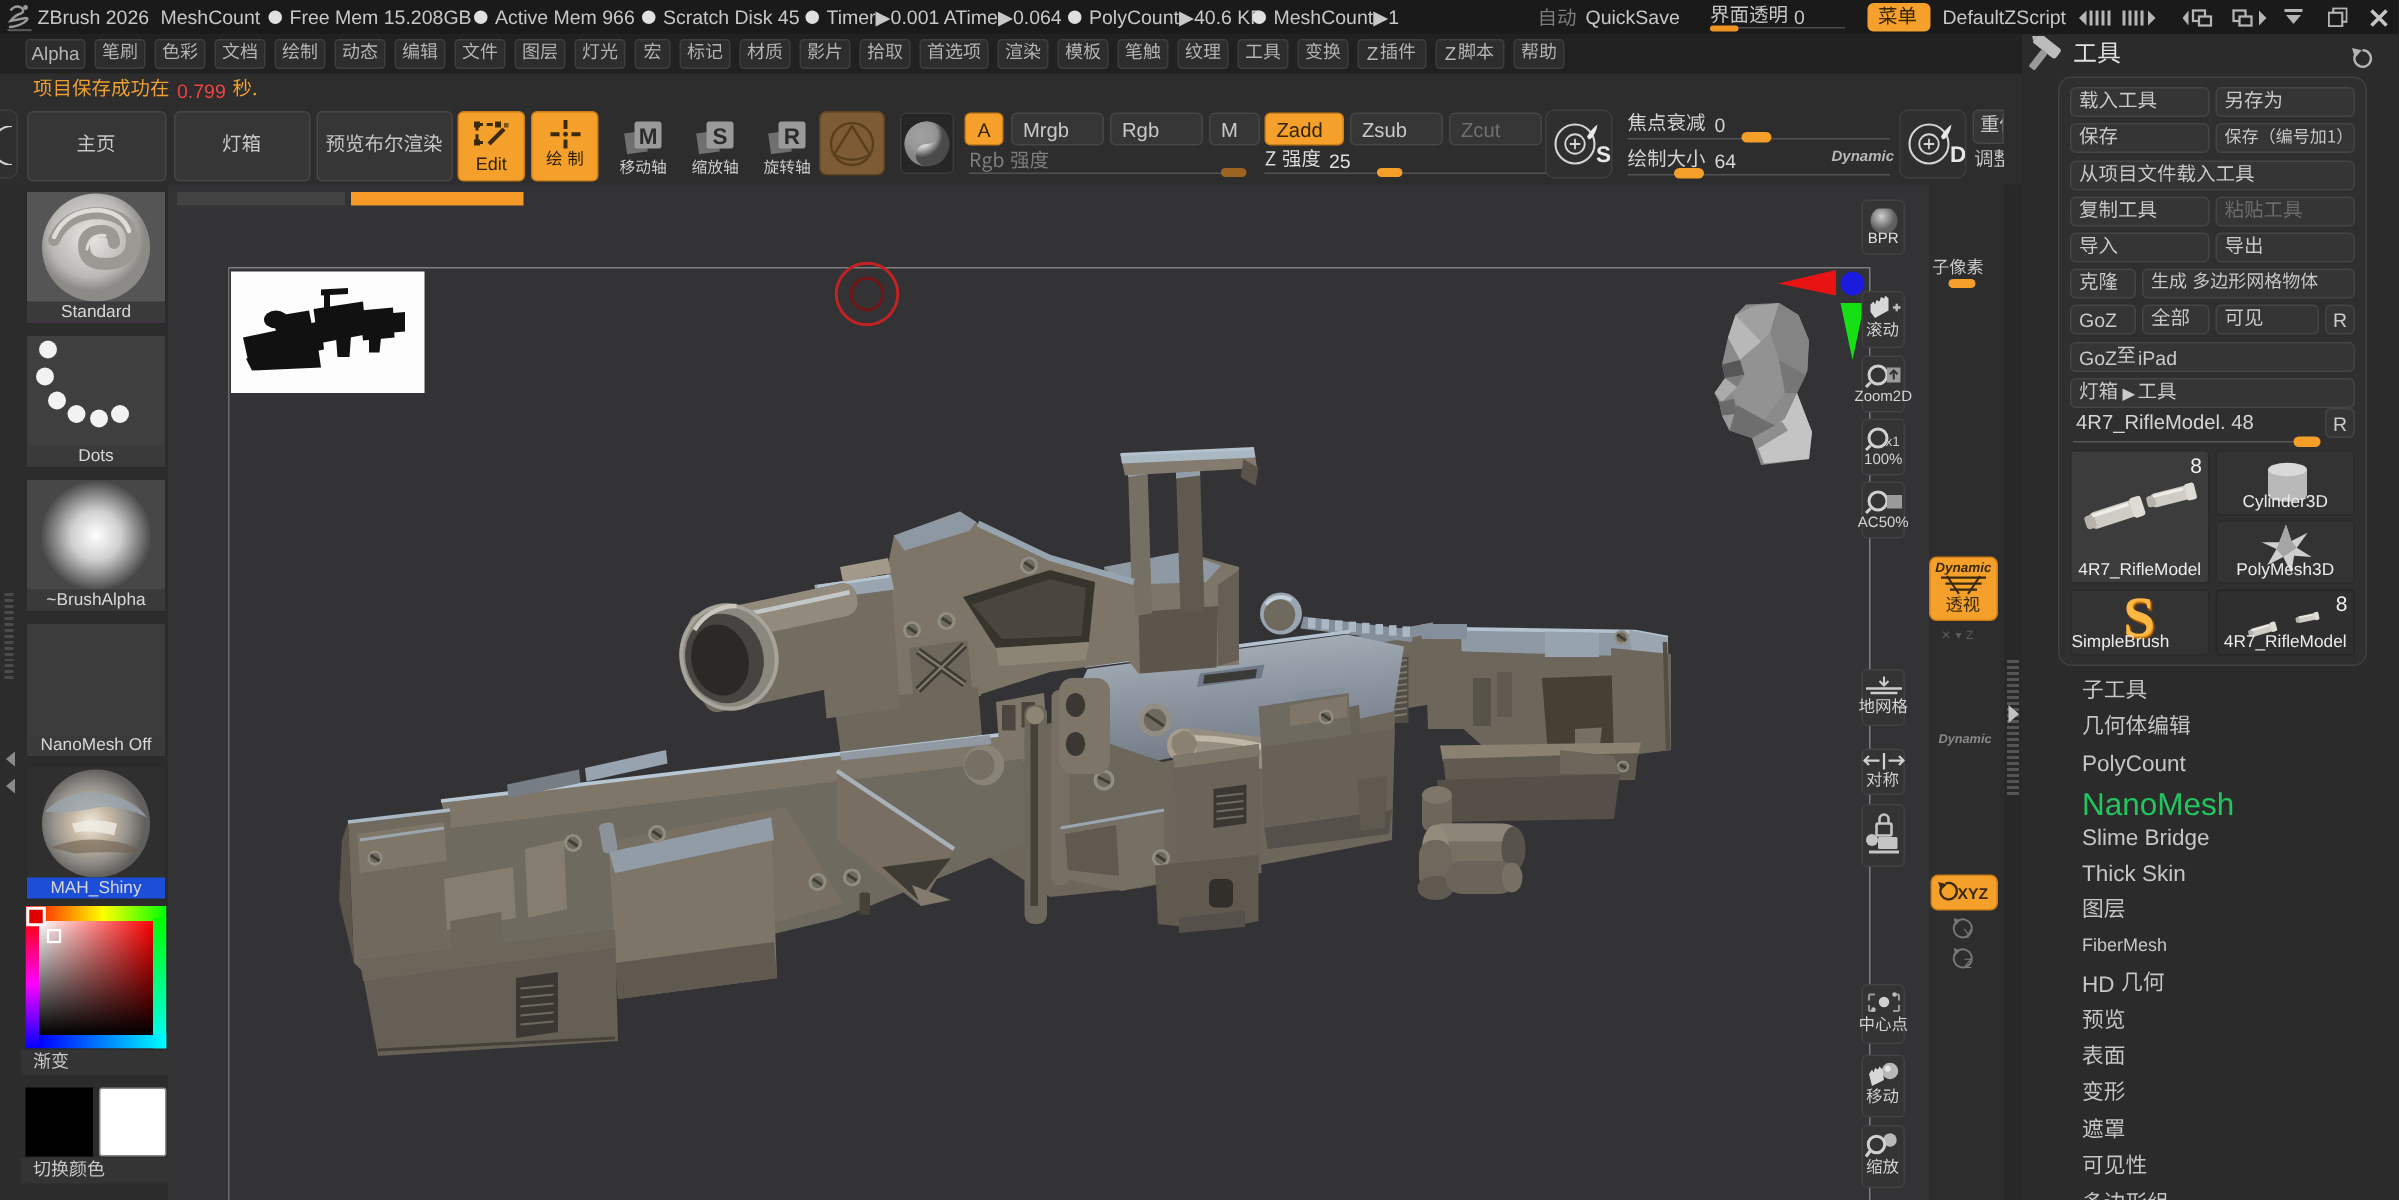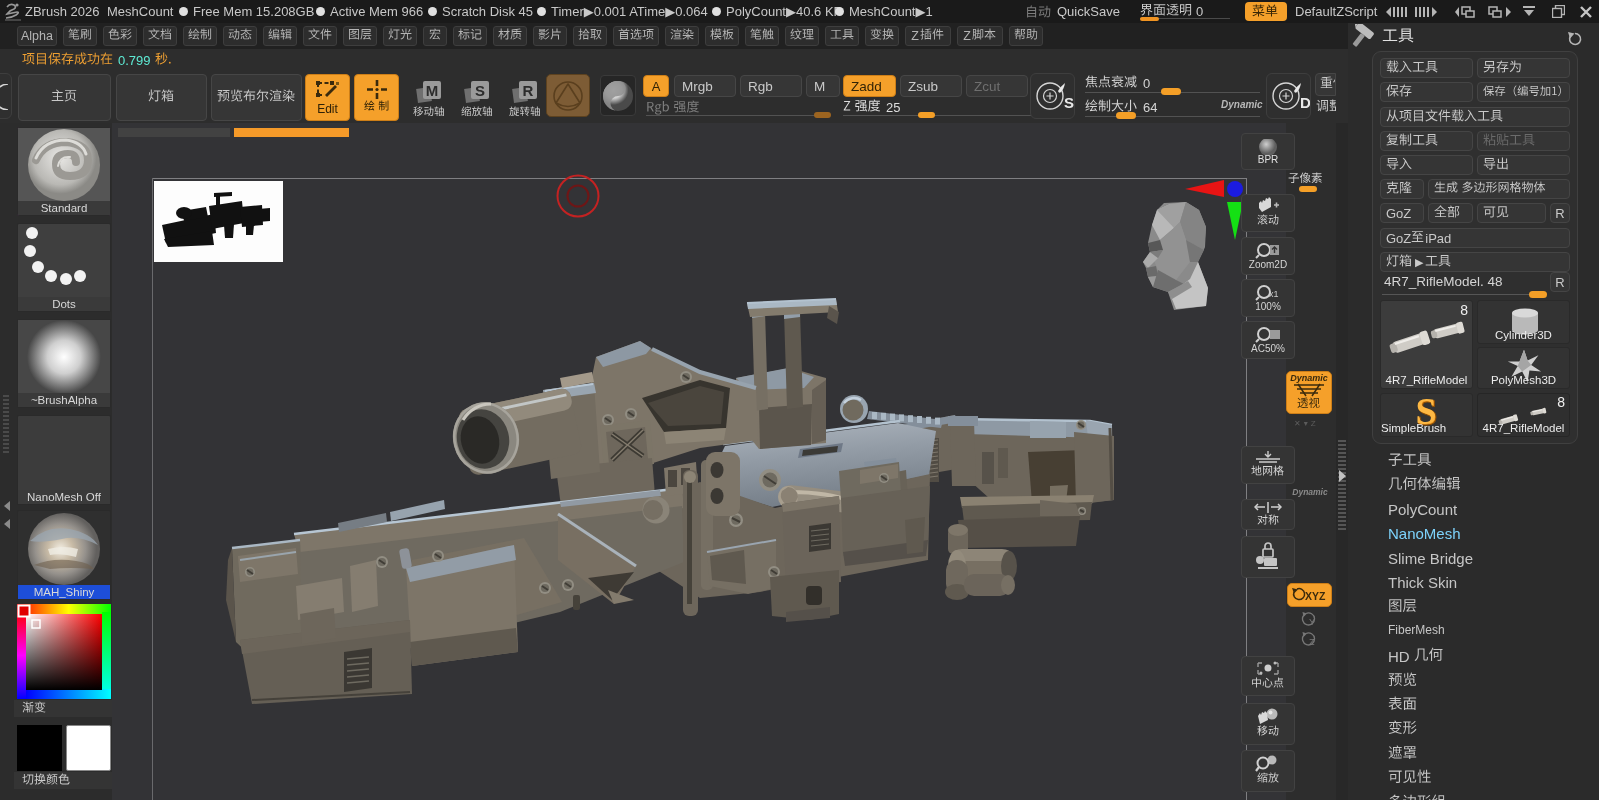--- a/index.html
+++ b/index.html
@@ -4,21 +4,21 @@
 html,body{width:1599px;height:800px;overflow:hidden;background:#2c2c2c;
  font-family:"Liberation Sans",sans-serif;}
 .abs{position:absolute}
 svg{display:block}
 .btn{position:absolute;background:#363636;border:1px solid #464646;border-radius:4px;color:#c9c9c9;display:flex;align-items:center;justify-content:center}
 .mbtn{position:absolute;background:#2d2d2d;border:1px solid #3e3e3e;border-radius:3px;display:flex;align-items:center;justify-content:center}
 .obtn{position:absolute;background:#f5a02a;border:1px solid #cd7e17;border-radius:4px;display:flex;align-items:center;justify-content:center}
 .tb{position:absolute;color:#c9c9c9;font-size:13px;white-space:nowrap}
 .tile{position:absolute;left:17px;width:94px;background:#a21caf;border:1px solid #2a2a2a;border-radius:2px}
 .tlab{position:absolute;left:0;right:0;bottom:0;height:14px;background:#3a3a3a;color:#d8d8d8;font-size:11.5px;text-align:center;line-height:14px}
-.rtb{position:absolute;left:1241px;width:54px;background:#343434;border:1px solid #424242;border-radius:4px;display:flex;flex-direction:column;align-items:center;justify-content:center}
+.rtb{position:absolute;left:1241px;width:29px;background:#343434;border:1px solid #424242;border-radius:4px;display:flex;flex-direction:column;align-items:center;justify-content:center}
 .pbtn{position:absolute;background:#353535;border:1px solid #454545;border-radius:4px;display:flex;align-items:center;padding-left:5px}
 </style></head><body>
 <div class="abs" style="left:0;top:0;width:1599px;height:23px;background:#1a1a1a"></div>
 <svg class="abs" style="left:3px;top:1px" width="20" height="21" viewBox="0 0 20 21">
 <path d="M4 6 Q7 2 11 4 Q14 6 11 8 Q7 9 4 13 L14 11 Q17 11 13 14 Q8 17 3 17" stroke="#999" stroke-width="1.6" fill="none"></path>
 <circle cx="14" cy="4" r="1.6" fill="#999"></circle>
     <path d="M2 19 L18 19" stroke="#555" stroke-width="1.5"></path>
   </svg>
 <div class="tb" style="left:25px;top:4px;color:#c8c8c8;font-size:13px">ZBrush 2026</div>
 <div class="tb" style="left:107px;top:4px;color:#c8c8c8;font-size:13px">MeshCount</div>
@@ -247,21 +247,21 @@
 <div class="abs" style="left:22px;top:52px;display:flex;align-items:center">
     <svg width="92" height="17" viewBox="0 0 92 17" fill="#efa032">
       <path transform="translate(0.0,11.4)" d="M8 -6.5V-3.8C8 -2.4 7.7 -0.7 4.1 0.2C4.4 0.4 4.6 0.8 4.8 1C8.4 -0.2 9 -2.1 9 -3.8V-6.5ZM9 -1.2C10 -0.5 11.2 0.4 11.8 1L12.5 0.3C11.9 -0.3 10.6 -1.2 9.6 -1.8ZM0.4 -2.4 0.6 -1.4C1.8 -1.8 3.4 -2.3 4.9 -2.8L4.8 -3.7L3.2 -3.2V-8.4H4.7V-9.4H0.6V-8.4H2.2V-2.9ZM5.4 -8.1V-2H6.4V-7.2H10.6V-2H11.6V-8.1H8.5C8.7 -8.5 8.9 -9 9.1 -9.5H12.4V-10.3H5V-9.5H8C7.8 -9 7.7 -8.5 7.5 -8.1Z"></path>
       <path transform="translate(13.0,11.4)" d="M3 -6.1H9.9V-4H3ZM3 -7V-9.2H9.9V-7ZM3 -3H9.9V-0.9H3ZM2.1 -10.1V1H3V0.1H9.9V1H10.9V-10.1Z"></path>
       <path transform="translate(26.0,11.4)" d="M5.9 -9.4H10.7V-7H5.9ZM4.9 -10.3V-6.2H7.8V-4.5H4V-3.7H7.2C6.3 -2.3 4.9 -1 3.6 -0.3C3.8 -0.1 4.1 0.2 4.3 0.5C5.6 -0.3 6.9 -1.6 7.8 -3V1H8.7V-3.1C9.6 -1.6 10.9 -0.3 12.1 0.5C12.2 0.2 12.5 -0.1 12.8 -0.3C11.5 -1 10.2 -2.3 9.3 -3.7H12.4V-4.5H8.7V-6.2H11.7V-10.3ZM3.6 -10.9C2.8 -8.9 1.6 -7 0.3 -5.7C0.5 -5.5 0.8 -5 0.8 -4.8C1.3 -5.3 1.8 -5.8 2.2 -6.4V1H3.2V-7.9C3.7 -8.7 4.1 -9.7 4.5 -10.6Z"></path>
       <path transform="translate(39.0,11.4)" d="M8 -4.5V-3.5H4.4V-2.5H8V-0.1C8 0.1 7.9 0.1 7.7 0.1C7.5 0.1 6.7 0.1 5.8 0.1C6 0.4 6.1 0.8 6.1 1C7.2 1 8 1 8.4 0.9C8.8 0.7 9 0.5 9 -0.1V-2.5H12.4V-3.5H9V-4.2C9.9 -4.8 10.9 -5.6 11.6 -6.4L11 -6.9L10.8 -6.8H5.5V-5.9H9.9C9.3 -5.4 8.6 -4.9 8 -4.5ZM5 -10.9C4.8 -10.4 4.7 -9.8 4.4 -9.2H0.8V-8.3H4C3.2 -6.5 2 -4.8 0.4 -3.7C0.6 -3.5 0.8 -3.1 0.9 -2.8C1.5 -3.2 2 -3.7 2.4 -4.2V1H3.4V-5.3C4.1 -6.3 4.7 -7.2 5.1 -8.3H12.2V-9.2H5.5C5.7 -9.7 5.9 -10.2 6 -10.7Z"></path>
       <path transform="translate(52.0,11.4)" d="M7.1 -10.9C7.1 -10.2 7.1 -9.4 7.1 -8.7H1.7V-5.1C1.7 -3.4 1.5 -1.1 0.5 0.5C0.7 0.6 1.1 0.9 1.3 1.1C2.5 -0.6 2.7 -3.2 2.7 -5V-5.1H5.1C5 -2.9 4.9 -2.1 4.8 -1.9C4.7 -1.8 4.5 -1.7 4.4 -1.7C4.1 -1.7 3.6 -1.7 3 -1.8C3.1 -1.5 3.2 -1.2 3.2 -0.9C3.9 -0.8 4.5 -0.8 4.8 -0.9C5.2 -0.9 5.4 -1 5.6 -1.2C5.9 -1.6 5.9 -2.7 6 -5.6C6 -5.8 6 -6 6 -6H2.7V-7.8H7.2C7.4 -5.7 7.7 -3.7 8.2 -2.2C7.3 -1.2 6.3 -0.4 5.1 0.2C5.4 0.4 5.7 0.8 5.9 1C6.9 0.4 7.8 -0.3 8.6 -1.2C9.2 0.1 9.9 0.9 10.9 0.9C11.9 0.9 12.3 0.3 12.5 -1.9C12.2 -2 11.8 -2.2 11.6 -2.5C11.5 -0.7 11.4 -0.1 11 -0.1C10.3 -0.1 9.8 -0.8 9.3 -2.1C10.2 -3.3 11 -4.8 11.6 -6.5L10.6 -6.7C10.2 -5.4 9.6 -4.3 8.9 -3.2C8.6 -4.5 8.3 -6 8.2 -7.8H12.4V-8.7H8.1C8.1 -9.4 8.1 -10.2 8.1 -10.9ZM8.7 -10.3C9.6 -9.8 10.6 -9.2 11 -8.7L11.7 -9.4C11.2 -9.8 10.1 -10.5 9.3 -10.9Z"></path>
       <path transform="translate(65.0,11.4)" d="M0.5 -2.4 0.7 -1.4C2.1 -1.7 4 -2.3 5.8 -2.8L5.6 -3.7L3.5 -3.1V-8.4H5.4V-9.4H0.7V-8.4H2.6V-2.9C1.8 -2.7 1.1 -2.5 0.5 -2.4ZM7.8 -10.7C7.8 -9.8 7.7 -8.8 7.7 -7.9H5.5V-7H7.7C7.5 -3.8 6.8 -1.2 4 0.3C4.2 0.5 4.6 0.8 4.7 1.1C7.7 -0.6 8.4 -3.5 8.6 -7H11.2C11.1 -2.4 10.8 -0.6 10.5 -0.2C10.3 -0 10.2 0 9.9 0C9.6 0 8.9 -0 8.1 -0.1C8.3 0.2 8.4 0.6 8.4 0.9C9.2 0.9 9.9 0.9 10.3 0.9C10.8 0.9 11 0.8 11.3 0.4C11.8 -0.2 12 -2.1 12.2 -7.5C12.2 -7.6 12.2 -7.9 12.2 -7.9H8.7C8.7 -8.8 8.7 -9.8 8.7 -10.7Z"></path>
       <path transform="translate(78.0,11.4)" d="M5.1 -10.9C4.9 -10.3 4.7 -9.6 4.4 -8.9H0.8V-8H4C3.1 -6.3 2 -4.8 0.5 -3.7C0.7 -3.5 0.9 -3.1 1 -2.8C1.5 -3.2 2.1 -3.7 2.5 -4.1V1H3.5V-5.3C4.1 -6.1 4.6 -7 5.1 -8H12.2V-8.9H5.5C5.7 -9.5 5.9 -10.1 6.1 -10.7ZM7.8 -7.3V-4.8H4.8V-3.9H7.8V-0.2H4.3V0.7H12.2V-0.2H8.7V-3.9H11.7V-4.8H8.7V-7.3Z"></path>
     </svg>
-    <span style="color:#5eead4;font-size:13px;margin:0 4px">0.799</span>
+    <span style="color:#ef4444;font-size:13px;margin:0 4px">0.799</span>
     <svg width="17" height="17" viewBox="0 0 17 17" fill="#efa032">
       <path transform="translate(0.0,11.4)" d="M6.4 -8.7C6.2 -7.3 5.9 -5.8 5.4 -4.8C5.6 -4.7 6 -4.5 6.2 -4.4C6.7 -5.4 7.1 -7 7.3 -8.5ZM10.1 -8.6C10.7 -7.5 11.3 -6 11.5 -5L12.4 -5.4C12.2 -6.3 11.6 -7.8 10.9 -8.9ZM10.9 -4.6C10 -2 7.9 -0.5 4.7 0.1C4.9 0.4 5.1 0.7 5.2 1C8.6 0.2 10.8 -1.5 11.8 -4.3ZM8.2 -10.9V-2.9H9.2V-10.9ZM4.8 -10.7C3.9 -10.3 2.1 -9.9 0.7 -9.7C0.8 -9.5 0.9 -9.2 1 -8.9C1.5 -9 2.1 -9.1 2.7 -9.2V-7.3H0.6V-6.3H2.6C2.1 -4.8 1.2 -3.2 0.4 -2.2C0.5 -2 0.8 -1.6 0.9 -1.3C1.5 -2.1 2.2 -3.4 2.7 -4.7V1H3.7V-5C4.1 -4.4 4.6 -3.6 4.8 -3.1L5.4 -3.9C5.2 -4.3 4 -5.7 3.7 -6.1V-6.3H5.5V-7.3H3.7V-9.4C4.3 -9.6 4.9 -9.8 5.4 -10Z"></path>
       <path transform="translate(13.0,11.4)" d="M1.8 0.2C2.3 0.2 2.7 -0.2 2.7 -0.7C2.7 -1.3 2.3 -1.6 1.8 -1.6C1.3 -1.6 0.9 -1.3 0.9 -0.7C0.9 -0.2 1.3 0.2 1.8 0.2Z"></path>
     </svg>
   </div>
 <div class="btn" style="left:18px;top:74px;width:93px;height:47px">
     <svg width="27" height="17" viewBox="0 0 27 17" fill="#c9c9c9">
       <path transform="translate(0.0,11.4)" d="M4.9 -10.3C5.7 -9.8 6.6 -8.9 7.1 -8.3H1.3V-7.4H6V-4.5H1.9V-3.6H6V-0.4H0.7V0.6H12.3V-0.4H7V-3.6H11.1V-4.5H7V-7.4H11.7V-8.3H7.4L8.1 -8.8C7.5 -9.4 6.5 -10.3 5.7 -10.9Z"></path>
       <path transform="translate(13.0,11.4)" d="M6 -6V-3.7C6 -2.3 5.5 -0.7 0.7 0.2C0.9 0.5 1.1 0.8 1.2 1C6.3 -0.1 7 -1.9 7 -3.6V-6ZM7.1 -1.4C8.6 -0.7 10.6 0.4 11.5 1.1L12.1 0.3C11.1 -0.4 9.1 -1.4 7.7 -2.1ZM2.2 -7.7V-1.7H3.2V-6.8H9.9V-1.7H10.9V-7.7H6.2C6.5 -8.2 6.7 -8.7 7 -9.3H12.2V-10.2H1V-9.3H5.8C5.7 -8.8 5.4 -8.2 5.2 -7.7Z"></path>
     </svg>
@@ -1236,21 +1236,21 @@
 <div class="abs" style="left:1388px;top:476px">
     <svg width="73" height="19" viewBox="0 0 73 19" fill="#c6c6c6">
       <path transform="translate(0.0,12.8)" d="M3.7 -11.4V-6.9C3.7 -4.6 3.4 -1.6 0.6 0.4C0.9 0.6 1.3 1 1.5 1.2C4.4 -0.9 4.8 -4.4 4.8 -6.9V-10.3H9.4V-1C9.4 0.4 9.8 0.8 10.9 0.8C11.1 0.8 12.3 0.8 12.5 0.8C13.6 0.8 13.9 -0 14 -2.5C13.7 -2.6 13.2 -2.8 12.9 -3C12.9 -0.8 12.8 -0.2 12.4 -0.2C12.2 -0.2 11.2 -0.2 11 -0.2C10.6 -0.2 10.5 -0.3 10.5 -1V-11.4Z"></path>
       <path transform="translate(14.5,12.8)" d="M4.9 -10.8V-9.7H11.8V-0.3C11.8 -0.1 11.7 0 11.4 0C11.1 0.1 10 0.1 8.9 0C9 0.3 9.2 0.8 9.3 1.1C10.7 1.1 11.6 1.1 12.2 1C12.7 0.8 12.9 0.4 12.9 -0.3V-9.7H14V-10.8ZM6.4 -6.7H8.9V-3.6H6.4ZM5.4 -7.7V-1.7H6.4V-2.7H9.9V-7.7ZM3.9 -12.2C3.1 -10 1.9 -7.8 0.5 -6.4C0.7 -6.2 1.1 -5.6 1.2 -5.4C1.6 -5.9 2.1 -6.5 2.5 -7.1V1.1H3.6V-8.9C4.1 -9.9 4.5 -10.9 4.9 -11.9Z"></path>
       <path transform="translate(29.0,12.8)" d="M3.6 -12.1C2.9 -9.9 1.7 -7.8 0.4 -6.3C0.7 -6.1 1 -5.5 1.1 -5.3C1.5 -5.8 1.9 -6.3 2.3 -6.9V1.1H3.4V-8.8C3.9 -9.8 4.3 -10.8 4.7 -11.8ZM6 -2.5V-1.5H8.4V1.1H9.5V-1.5H11.8V-2.5H9.5V-7.6C10.4 -5 11.8 -2.6 13.3 -1.2C13.5 -1.5 13.8 -1.9 14.1 -2.1C12.5 -3.3 11 -5.8 10.2 -8.2H13.8V-9.3H9.5V-12.1H8.4V-9.3H4.3V-8.2H7.8C6.9 -5.7 5.4 -3.3 3.8 -2C4 -1.8 4.4 -1.4 4.5 -1.2C6.1 -2.6 7.5 -5 8.4 -7.5V-2.5Z"></path>
       <path transform="translate(43.5,12.8)" d="M0.6 -0.8 0.8 0.2C2 -0.3 3.6 -0.9 5 -1.5L4.8 -2.4C3.2 -1.8 1.7 -1.1 0.6 -0.8ZM0.9 -6.1C1.1 -6.2 1.4 -6.3 3 -6.5C2.4 -5.6 1.9 -4.9 1.7 -4.6C1.3 -4 1 -3.7 0.7 -3.6C0.8 -3.3 0.9 -2.8 1 -2.6C1.3 -2.8 1.7 -3 4.9 -3.7C4.9 -3.9 4.8 -4.3 4.8 -4.6L2.4 -4.1C3.5 -5.4 4.5 -7 5.3 -8.7L4.4 -9.2C4.1 -8.6 3.8 -8 3.6 -7.5L1.9 -7.3C2.8 -8.6 3.6 -10.2 4.2 -11.8L3.1 -12.2C2.6 -10.4 1.6 -8.5 1.3 -8C1 -7.5 0.8 -7.2 0.6 -7.1C0.7 -6.9 0.8 -6.4 0.9 -6.1ZM9 -5.1V-2.9H7.8V-5.1ZM9.8 -5.1H10.8V-2.9H9.8ZM7 -6V1H7.8V-2.1H9V0.7H9.8V-2.1H10.8V0.7H11.6V-2.1H12.6V0.1C12.6 0.2 12.6 0.2 12.5 0.2C12.4 0.2 12.1 0.2 11.8 0.2C11.9 0.5 12 0.8 12 1.1C12.6 1.1 12.9 1 13.2 0.9C13.4 0.8 13.5 0.5 13.5 0.1V-6L12.6 -6ZM11.6 -5.1H12.6V-2.9H11.6ZM8.8 -12C9 -11.6 9.2 -11 9.4 -10.6H6V-7.5C6 -5.2 5.9 -2 4.6 0.3C4.8 0.4 5.2 0.7 5.4 0.9C6.7 -1.4 7 -4.9 7 -7.2H13.3V-10.6H10.6C10.4 -11.1 10.1 -11.8 9.8 -12.3ZM7 -9.7H12.3V-8.1H7Z"></path>
       <path transform="translate(58.0,12.8)" d="M8 -10.9H11.9V-9.4H8ZM7 -11.7V-8.6H12.9V-11.7ZM1.2 -4.8C1.3 -4.9 1.7 -5 2.2 -5H3.5V-2.9L0.6 -2.4L0.8 -1.4L3.5 -1.9V1.1H4.5V-2.1L6.2 -2.5L6.1 -3.4L4.5 -3.1V-5H5.9V-6H4.5V-8.2H3.5V-6H2.1C2.6 -7 3 -8.2 3.3 -9.4H6V-10.5H3.6C3.7 -11 3.8 -11.5 3.9 -12L2.8 -12.2C2.8 -11.6 2.7 -11 2.5 -10.5H0.7V-9.4H2.3C2 -8.3 1.7 -7.3 1.5 -6.9C1.3 -6.3 1.1 -5.8 0.8 -5.8C1 -5.5 1.1 -5 1.2 -4.8ZM11.8 -6.8V-5.6H8.1V-6.8ZM5.8 -1.1 6 -0.1 11.8 -0.6V1.2H12.8V-0.7L13.9 -0.8L13.9 -1.7L12.8 -1.6V-6.8H13.8V-7.8H6.1V-6.8H7.1V-1.2ZM11.8 -4.8V-3.5H8.1V-4.8ZM11.8 -2.7V-1.5L8.1 -1.2V-2.7Z"></path>
     </svg>
   </div>
 <div class="abs" style="left:1388px;top:501px;color:#c6c6c6;font-size:15px">PolyCount</div>
-<div class="abs" style="left:1388px;top:525px;color:#7dd3fc;font-size:15px">NanoMesh</div>
+<div class="abs" style="left:1388px;top:525px;color:#22c55e;font-size:21px">NanoMesh</div>
 <div class="abs" style="left:1388px;top:550px;color:#c6c6c6;font-size:15px">Slime Bridge</div>
 <div class="abs" style="left:1388px;top:574px;color:#c6c6c6;font-size:15px">Thick Skin</div>
 <div class="abs" style="left:1388px;top:598px">
     <svg width="30" height="19" viewBox="0 0 30 19" fill="#c6c6c6">
       <path transform="translate(0.0,12.8)" d="M5.4 -4C6.6 -3.8 8.1 -3.3 8.9 -2.9L9.3 -3.6C8.5 -4 7.1 -4.5 5.9 -4.7ZM4 -2.2C6 -2 8.5 -1.4 9.9 -0.9L10.4 -1.7C9 -2.2 6.5 -2.7 4.5 -2.9ZM1.2 -11.5V1.2H2.3V0.6H12.2V1.2H13.3V-11.5ZM2.3 -0.4V-10.6H12.2V-0.4ZM6 -10.3C5.3 -9.1 4 -7.9 2.8 -7.2C3 -7.1 3.4 -6.7 3.6 -6.6C4 -6.8 4.4 -7.2 4.9 -7.6C5.3 -7.1 5.9 -6.7 6.4 -6.3C5.2 -5.7 3.8 -5.3 2.5 -5C2.7 -4.8 2.9 -4.4 3 -4.1C4.5 -4.5 6 -5 7.4 -5.7C8.6 -5.1 9.9 -4.6 11.3 -4.3C11.5 -4.6 11.7 -4.9 11.9 -5.1C10.7 -5.4 9.4 -5.7 8.3 -6.3C9.3 -7 10.3 -7.8 10.9 -8.8L10.2 -9.1L10.1 -9.1H6.3C6.5 -9.4 6.7 -9.7 6.9 -9.9ZM5.5 -8.2 5.6 -8.3H9.3C8.8 -7.7 8.1 -7.2 7.3 -6.7C6.6 -7.2 6 -7.6 5.5 -8.2Z"></path>
       <path transform="translate(14.5,12.8)" d="M4.4 -6.6V-5.6H12.7V-6.6ZM3 -10.5H11.8V-8.8H3ZM1.9 -11.5V-7.2C1.9 -4.9 1.8 -1.7 0.4 0.6C0.7 0.7 1.2 1 1.4 1.1C2.8 -1.2 3 -4.8 3 -7.2V-7.9H12.8V-11.5ZM4.2 0.9C4.6 0.8 5.3 0.7 11.6 0.3C11.9 0.7 12.1 1 12.2 1.3L13.2 0.8C12.7 -0.1 11.7 -1.6 10.9 -2.7L9.9 -2.3C10.3 -1.8 10.7 -1.2 11.1 -0.6L5.5 -0.3C6.3 -1.1 7.1 -2.1 7.7 -3.2H13.7V-4.1H3.5V-3.2H6.4C5.7 -2.1 4.9 -1 4.6 -0.8C4.3 -0.4 4 -0.1 3.8 -0.1C3.9 0.2 4.1 0.7 4.2 0.9Z"></path>
     </svg>
   </div>
 <div class="abs" style="left:1388px;top:623px;color:#c6c6c6;font-size:12px">FiberMesh</div>
 <div class="abs" style="left:1388px;top:647px;display:flex;align-items:center">

